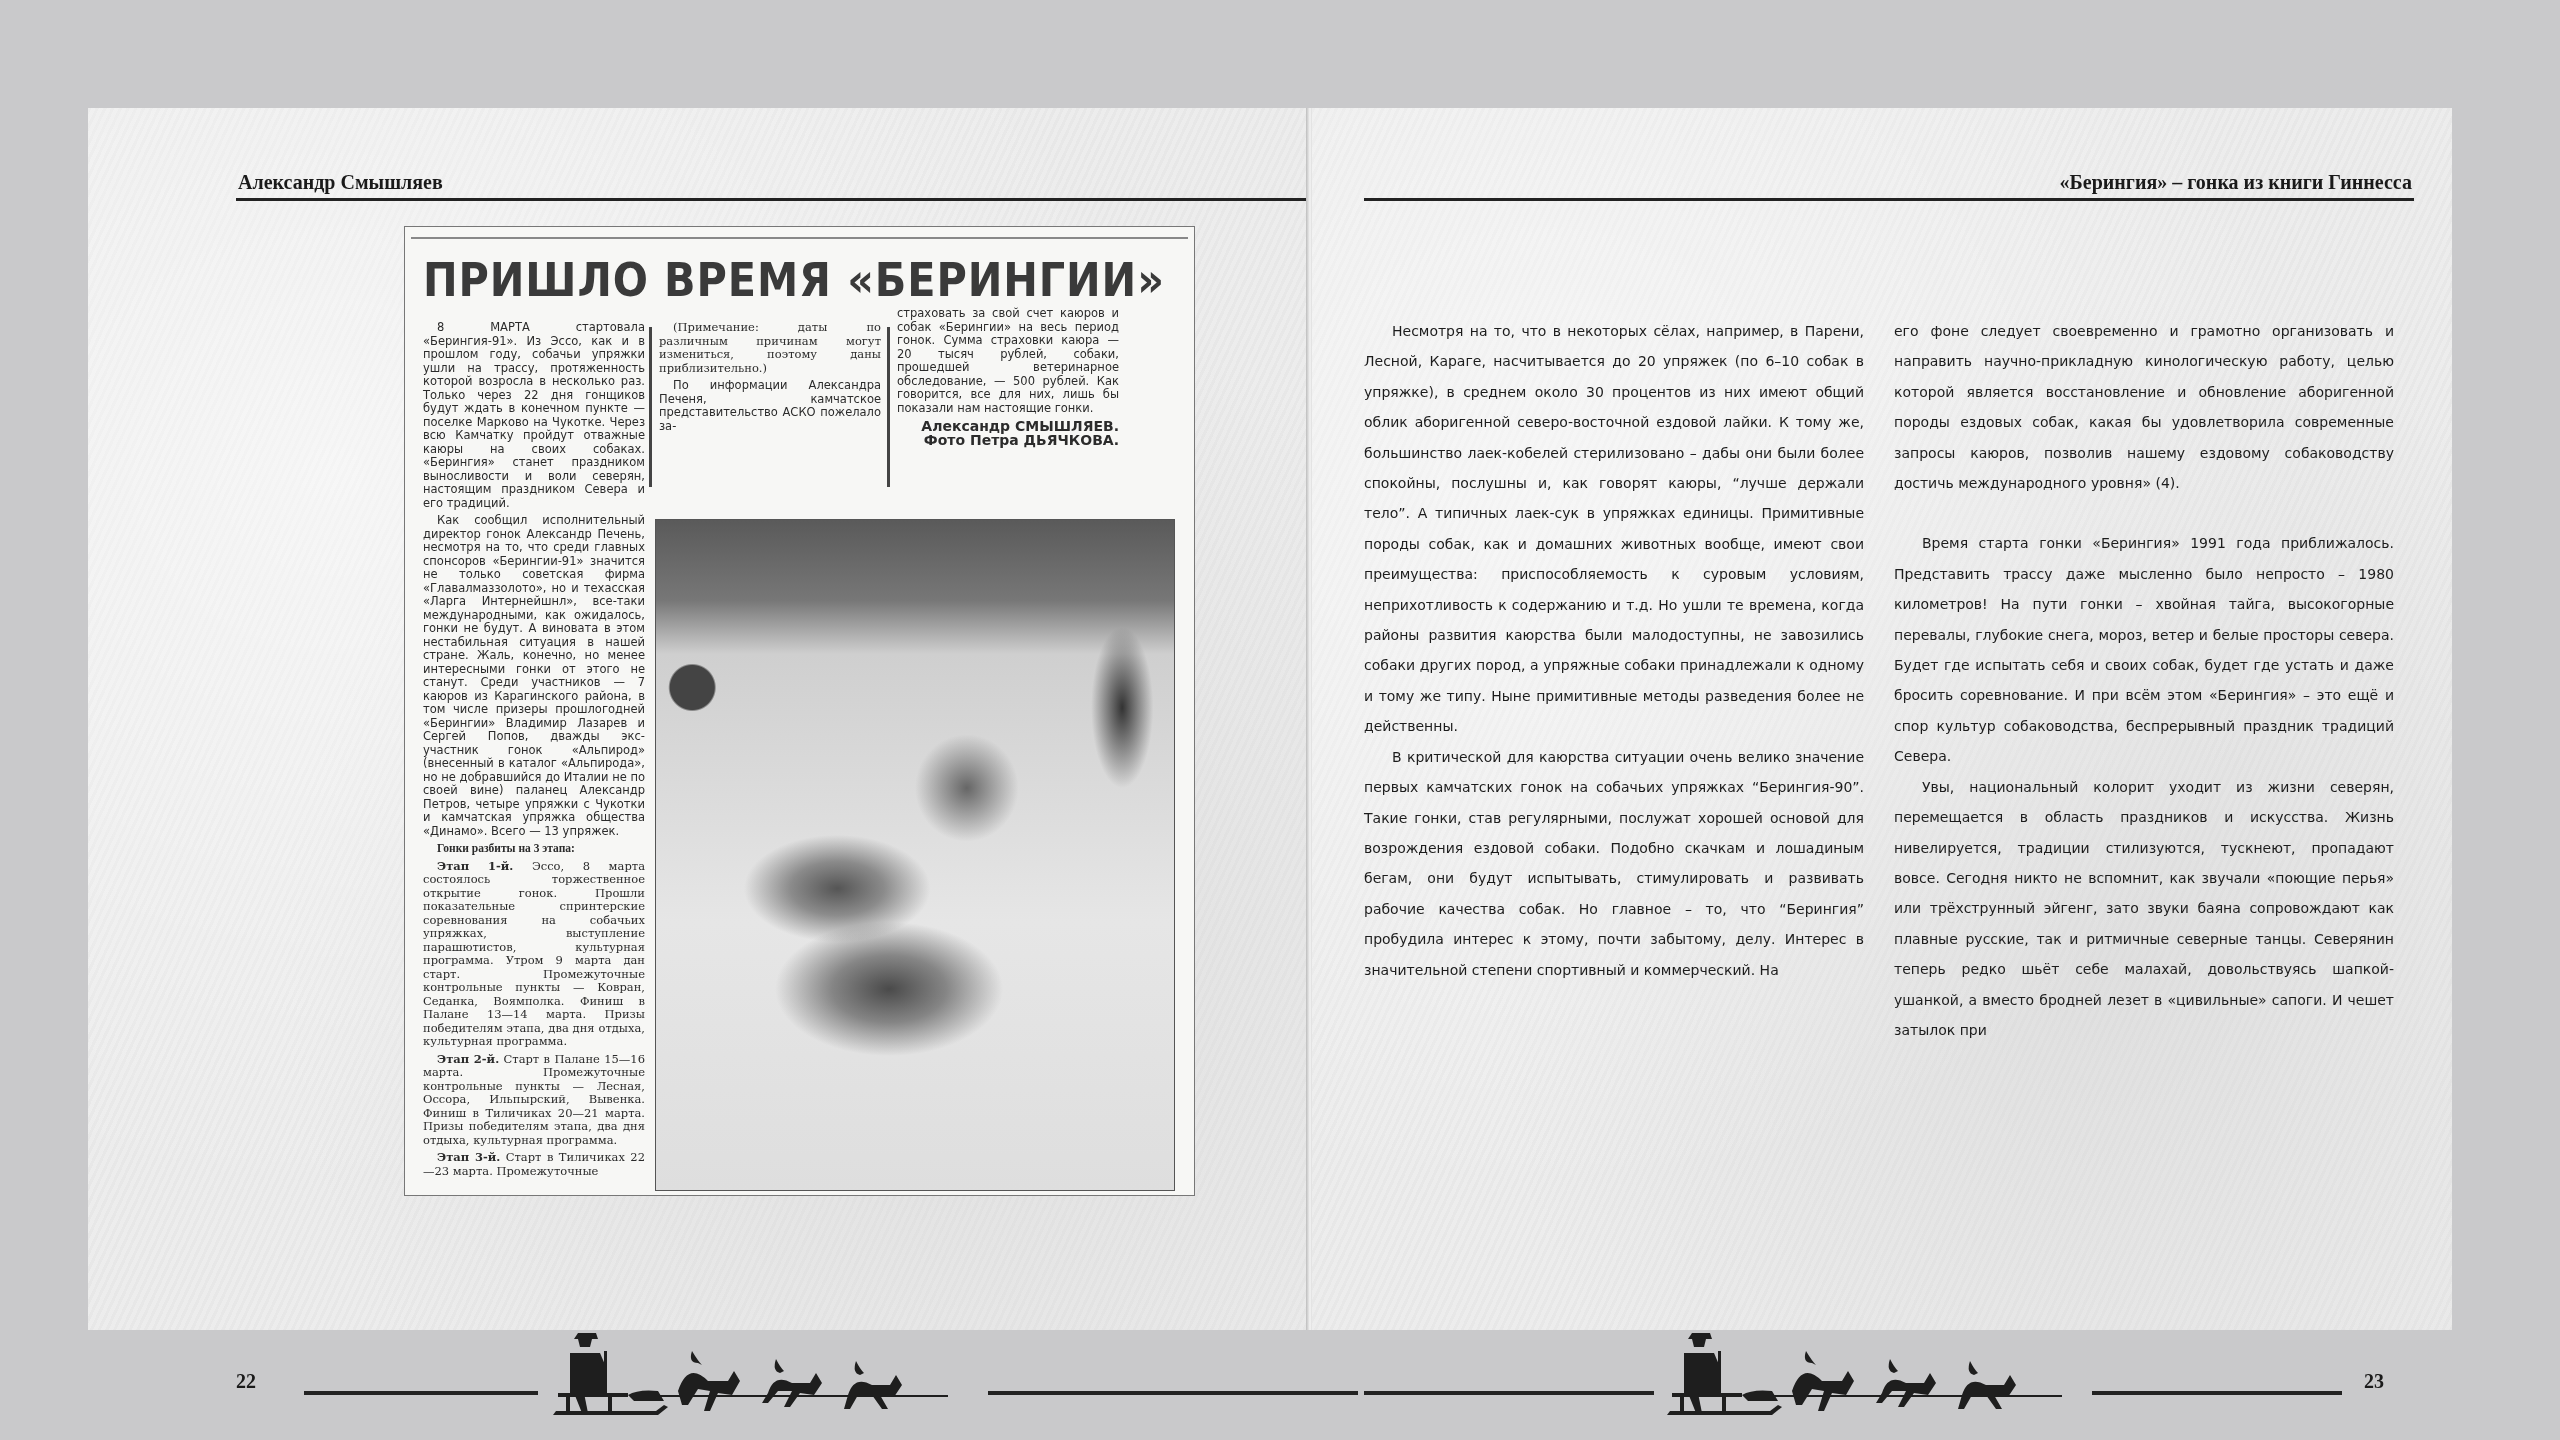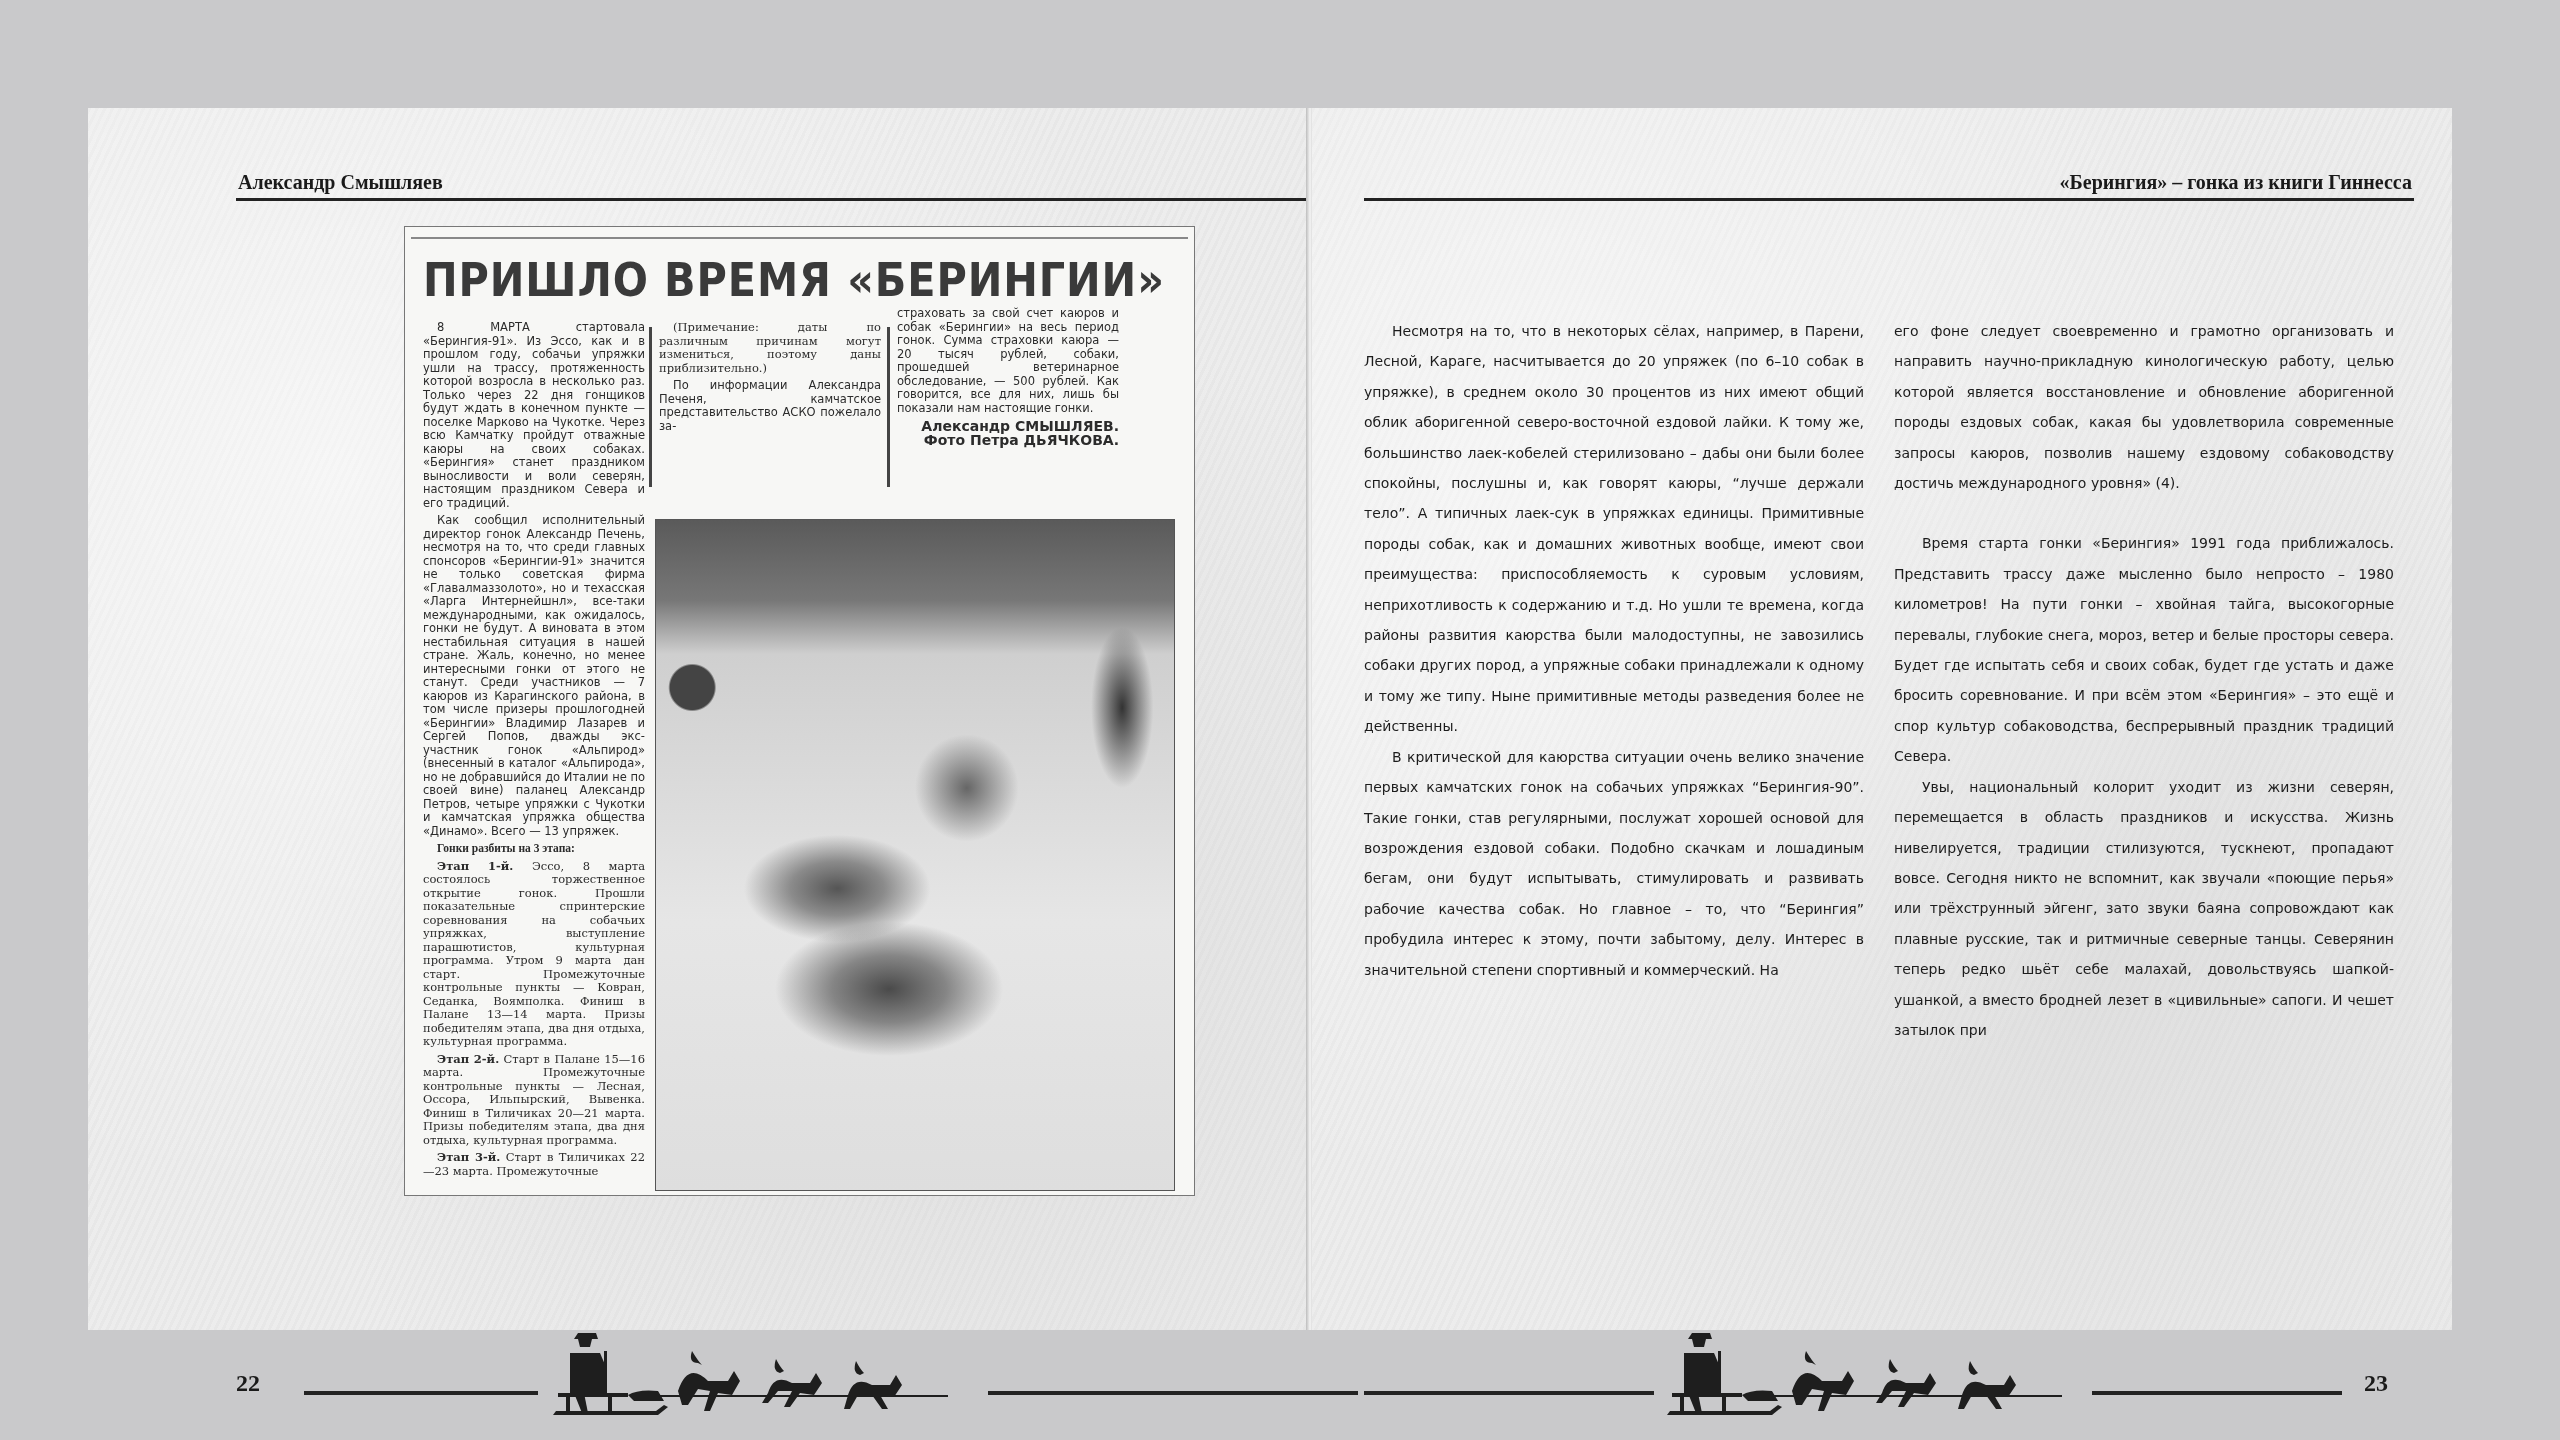--- a/index.html
+++ b/index.html
@@ -31,21 +31,21 @@
       radial-gradient(ellipse 10% 8% at 60% 40%, #666 0, rgba(255,255,255,0) 100%),
       radial-gradient(ellipse 6% 12% at 90% 28%, #333 0, rgba(255,255,255,0) 100%),
       radial-gradient(circle at 7% 25%, #444 0 22px, rgba(255,255,255,0) 24px),
       linear-gradient(180deg,#5a5a5a 0%,#777 12%,#cfcfcf 20%,#e6e6e6 60%,#dedede 100%);
     border:1px solid #555;box-sizing:border-box;}
   
   .body-col{position:absolute;top:208px;width:500px;font-family:"DejaVu Sans",sans-serif;font-size:14px;line-height:30.4px;text-align:justify;color:#1c1c1c;}
   .body-col p{margin:0;text-indent:28px;}
   .body-col p.cont{text-indent:0;}
   .body-col .gap{height:30px;}
-  .pagenum{position:absolute;top:1262px;font-family:"Liberation Serif",serif;font-weight:bold;font-size:24px;}
+  .pagenum{position:absolute;top:1262px;font-family:"Liberation Serif",serif;font-weight:bold;font-size:20px;}
   .footer-rule{position:absolute;height:4px;background:#222;top:1283px;}
   .sled{position:absolute;top:1215px;width:410px;height:100px;}
 </style>
 </head>
 <body>
 
 <div class="page left">
   <div class="running-head" style="left:150px;">Александр Смышляев</div>
   <div class="rule" style="left:148px;top:90px;width:1122px;"></div>
 

